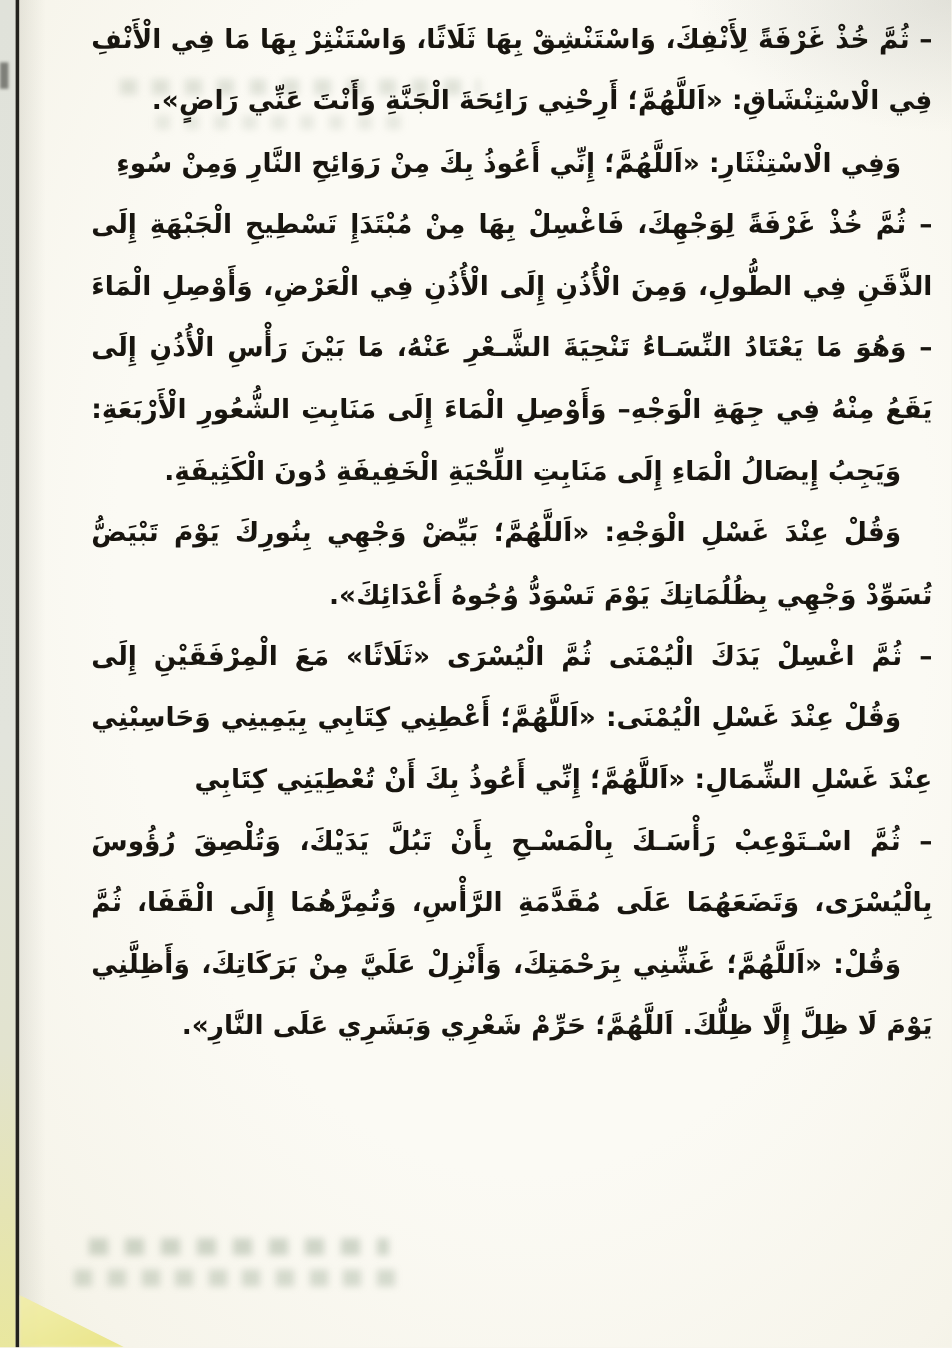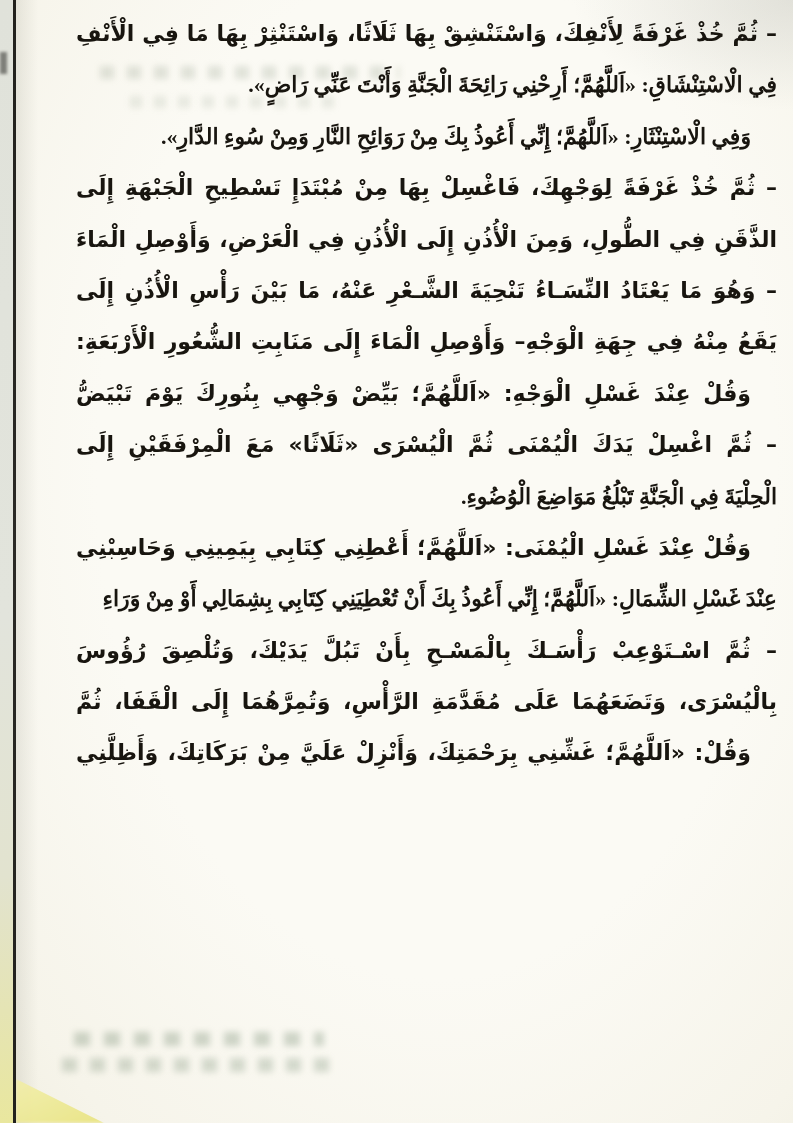--- a/index.html
+++ b/index.html
@@ -78,21 +78,20 @@
     overflow: hidden;
     white-space: normal;
   }
   .l-full {
     text-align: justify;
     text-align-last: justify;
     -moz-text-align-last: justify;
   }
   .l-end {
     text-align: right;
-    font-family: Liberation Serif, serif;
   }
   .l-ind {
     padding-right: 26px;
   }
 </style>
 </head>
 <body>
 
 <div class="scan">
 
@@ -110,23 +109,25 @@
   <div class="corner-wedge"></div>
 
   <div class="textblock">
     <p class="line l-full">– ثُمَّ خُذْ غَرْفَةً لِأَنْفِكَ، وَاسْتَنْشِقْ بِهَا ثَلَاثًا، وَاسْتَنْثِرْ بِهَا مَا فِي الْأَنْفِ مِنْ رُطُوبَةٍ، وَقُلْ</p>
     <p class="line l-end">فِي الْاسْتِنْشَاقِ: «اَللَّهُمَّ؛ أَرِحْنِي رَائِحَةَ الْجَنَّةِ وَأَنْتَ عَنِّي رَاضٍ».</p>
     <p class="line l-end l-ind">وَفِي الْاسْتِنْثَارِ: «اَللَّهُمَّ؛ إِنِّي أَعُوذُ بِكَ مِنْ رَوَائِحِ النَّارِ وَمِنْ سُوءِ الدَّارِ».</p>
     <p class="line l-full">– ثُمَّ خُذْ غَرْفَةً لِوَجْهِكَ، فَاغْسِلْ بِهَا مِنْ مُبْتَدَإِ تَسْطِيحِ الْجَبْهَةِ إِلَى مُنْتَهَى مَا يُقْبِلُ مِنَ</p>
     <p class="line l-full">الذَّقَنِ فِي الطُّولِ، وَمِنَ الْأُذُنِ إِلَى الْأُذُنِ فِي الْعَرْضِ، وَأَوْصِلِ الْمَاءَ إِلَى مَوْضِعِ التَّحْذِيفِ</p>
     <p class="line l-full">– وَهُوَ مَا يَعْتَادُ النِّسَـاءُ تَنْحِيَةَ الشَّـعْرِ عَنْهُ، مَا بَيْنَ رَأْسِ الْأُذُنِ إِلَى زَاوِيَةِ الْجَبِينِ، أَعْنِي مَا</p>
     <p class="line l-full">يَقَعُ مِنْهُ فِي جِهَةِ الْوَجْهِ– وَأَوْصِلِ الْمَاءَ إِلَى مَنَابِتِ الشُّعُورِ الْأَرْبَعَةِ: الْحَاجِبَانِ، وَالشَّارِبَانِ،</p>
+    <p class="line l-end l-ind">وَيَجِبُ إِيصَالُ الْمَاءِ إِلَى مَنَابِتِ اللِّحْيَةِ الْخَفِيفَةِ دُونَ الْكَثِيفَةِ.</p>
     <p class="line l-full l-ind">وَقُلْ عِنْدَ غَسْلِ الْوَجْهِ: «اَللَّهُمَّ؛ بَيِّضْ وَجْهِي بِنُورِكَ يَوْمَ تَبْيَضُّ وُجُوهُ أَوْلِيَائِكَ، وَلَا</p>
+    <p class="line l-end">تُسَوِّدْ وَجْهِي بِظُلُمَاتِكَ يَوْمَ تَسْوَدُّ وُجُوهُ أَعْدَائِكَ».</p>
     <p class="line l-full">– ثُمَّ اغْسِلْ يَدَكَ الْيُمْنَى ثُمَّ الْيُسْرَى «ثَلَاثًا» مَعَ الْمِرْفَقَيْنِ إِلَى أَنْصَافِ الْعَضُدَيْنِ، فَإِنَّ</p>
-    <p class="line l-end">الْحِلْيَةَ فِي الْجَنَّةِ تَبْلُغُ مَوَاضِعَ الْوُضُوءِ.</p>
     <p class="line l-full l-ind">وَقُلْ عِنْدَ غَسْلِ الْيُمْنَى: «اَللَّهُمَّ؛ أَعْطِنِي كِتَابِي بِيَمِينِي وَحَاسِبْنِي حِسَابًا يَسِيرًا»، وَقُلْ</p>
     <p class="line l-end">عِنْدَ غَسْلِ الشِّمَالِ: «اَللَّهُمَّ؛ إِنِّي أَعُوذُ بِكَ أَنْ تُعْطِيَنِي كِتَابِي بِشِمَالِي أَوْ مِنْ وَرَاءِ ظَهْرِي».</p>
     <p class="line l-full">– ثُمَّ اسْـتَوْعِبْ رَأْسَـكَ بِالْمَسْـحِ بِأَنْ تَبُلَّ يَدَيْكَ، وَتُلْصِقَ رُؤُوسَ أَصَابِعِكَ الْيُمْنَى</p>
     <p class="line l-full">بِالْيُسْرَى، وَتَضَعَهُمَا عَلَى مُقَدَّمَةِ الرَّأْسِ، وَتُمِرَّهُمَا إِلَى الْقَفَا، ثُمَّ تَرُدَّهُمَا إِلَى الْمُقَدَّمَةِ، فَهَذِهِ</p>
     <p class="line l-full l-ind">وَقُلْ: «اَللَّهُمَّ؛ غَشِّنِي بِرَحْمَتِكَ، وَأَنْزِلْ عَلَيَّ مِنْ بَرَكَاتِكَ، وَأَظِلَّنِي تَحْتَ ظِلِّ عَرْشِكَ،</p>
+    <p class="line l-end">يَوْمَ لَا ظِلَّ إِلَّا ظِلُّكَ. اَللَّهُمَّ؛ حَرِّمْ شَعْرِي وَبَشَرِي عَلَى النَّارِ».</p>
   </div>
 
 </div>
 
 </body></html>

